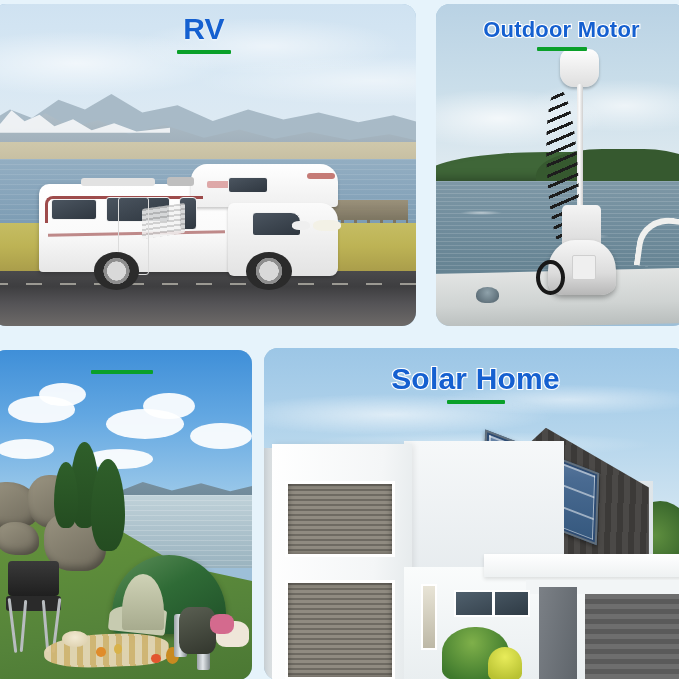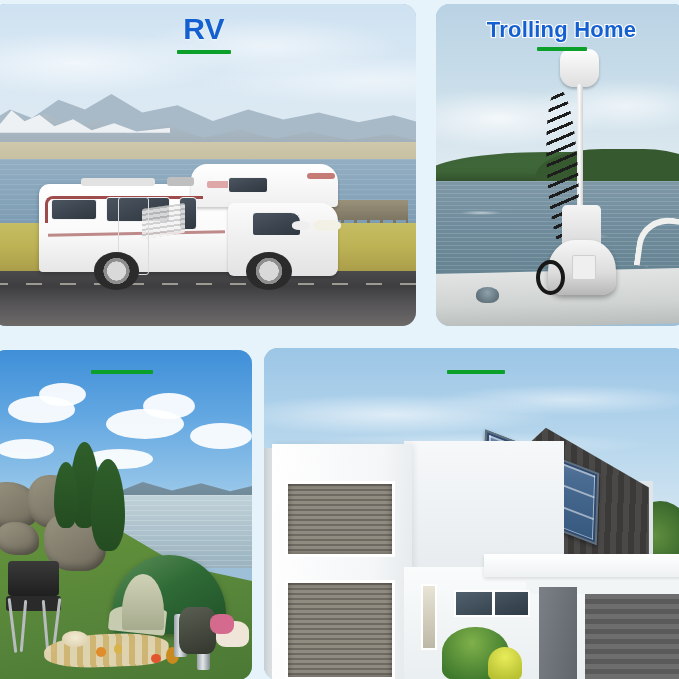--- a/index.html
+++ b/index.html
@@ -588,21 +588,21 @@
         <div class="tm-shaft"></div>
         <div class="tm-coil"></div>
         <div class="tm-mount"></div>
         <div class="tm-base"></div>
         <div class="tm-clamp"></div>
         <div class="tm-cable"></div>
       </div>
     </div>
 
     <div class="title-wrap" style="top:15px;">
-      <span class="title outline" style="font-size:22px;">Trolling Home</span>
+      <span class="title outline" style="font-size:22px;">Outdoor Motor</span>
       <span class="uline" style="width:50px;"></span>
     </div>
   </div>
 
   <div class="panel bl">
     <div class="scene">
       <div class="cp-sky"></div>
 
       <div class="cp-cloud" style="left:6%;  top:14%; width:26%; height:8%;"></div>
       <div class="cp-cloud" style="left:18%; top:10%; width:18%; height:7%;"></div>
@@ -684,17 +684,18 @@
       <div class="sh-carport-roof"></div>
       <div class="sh-garage"></div>
       <div class="sh-door"></div>
       <div class="sh-strip-win"></div>
       <div class="sh-narrow-win"></div>
       <div class="sh-bush"></div>
       <div class="sh-flower"></div>
     </div>
 
     <div class="title-wrap" style="top:16px;">
+      <span class="title outline" style="font-size:30px;">Solar Home</span>
       <span class="uline" style="width:58px;"></span>
     </div>
   </div>
 
 </div>
 
 </body></html>

